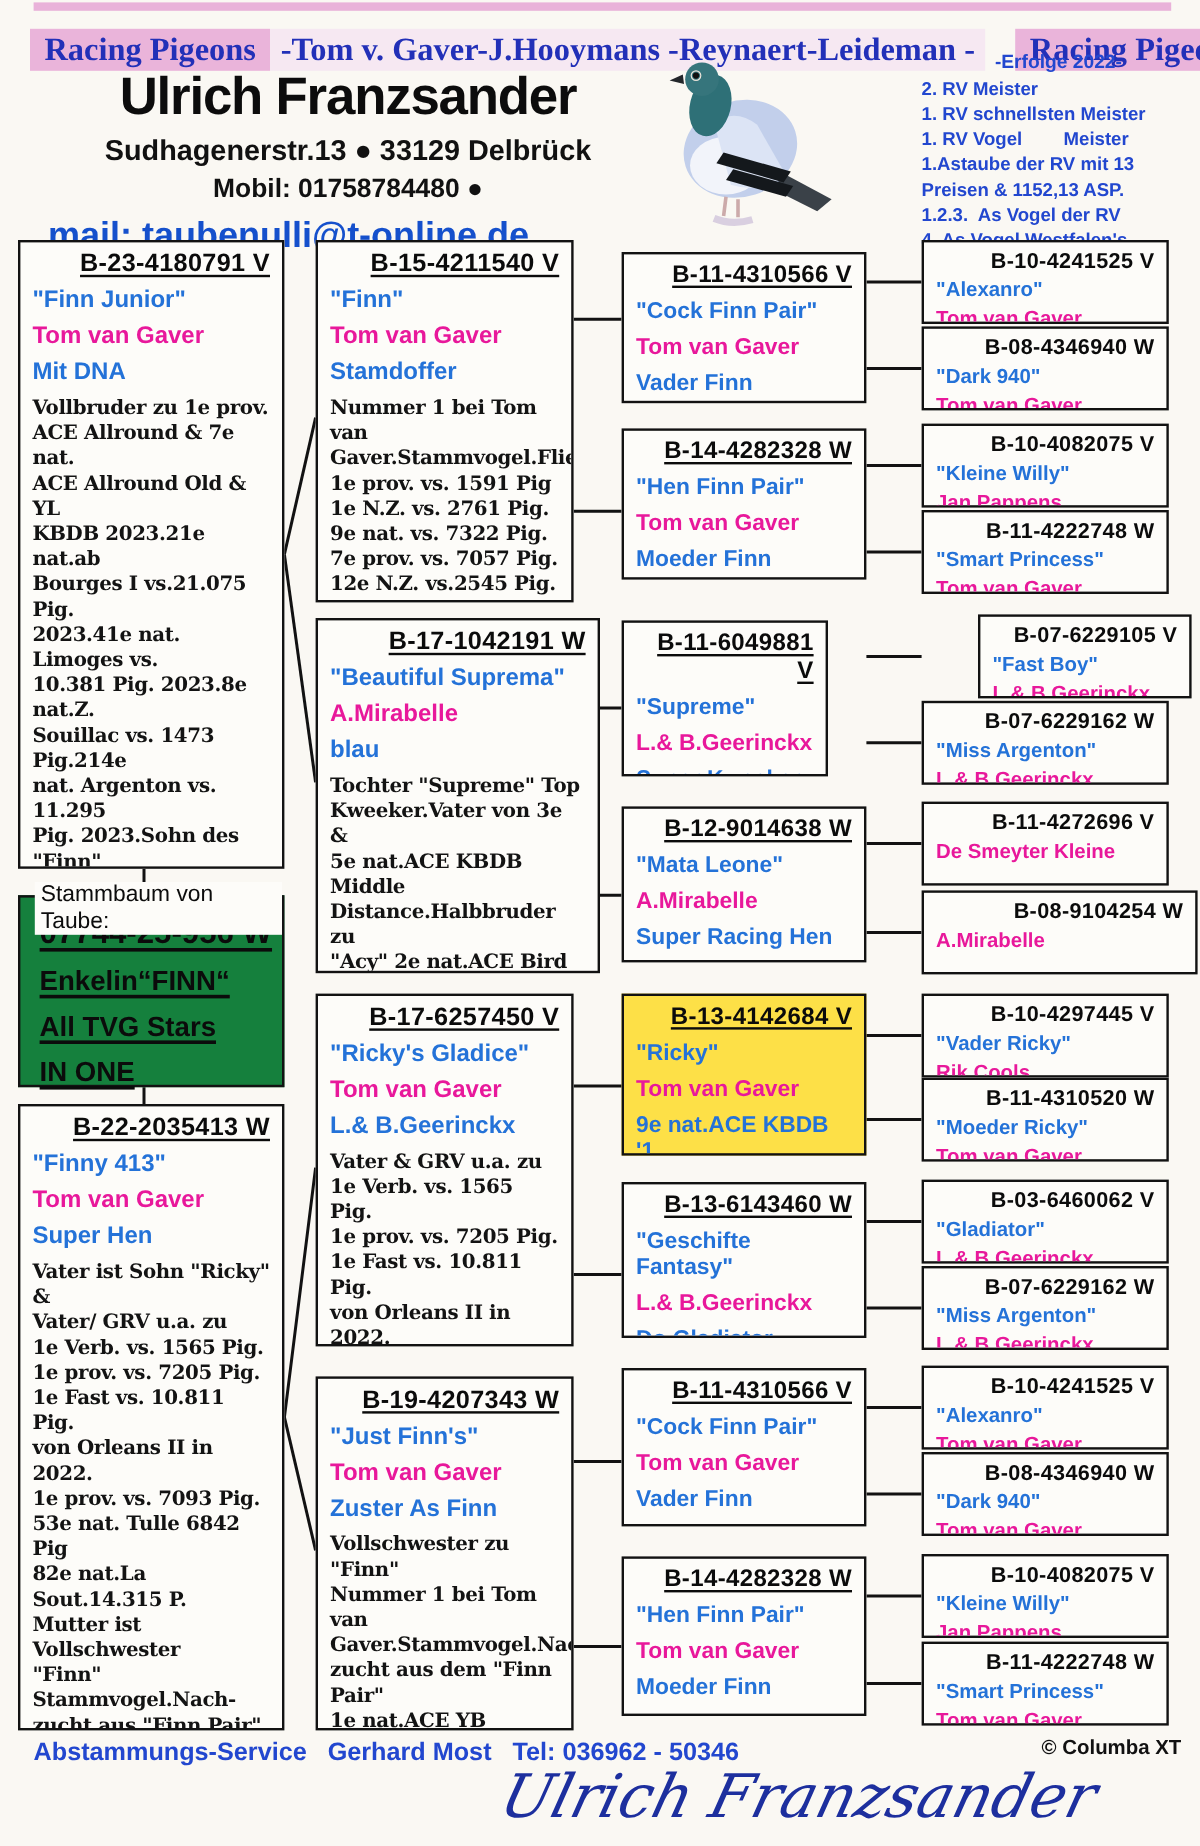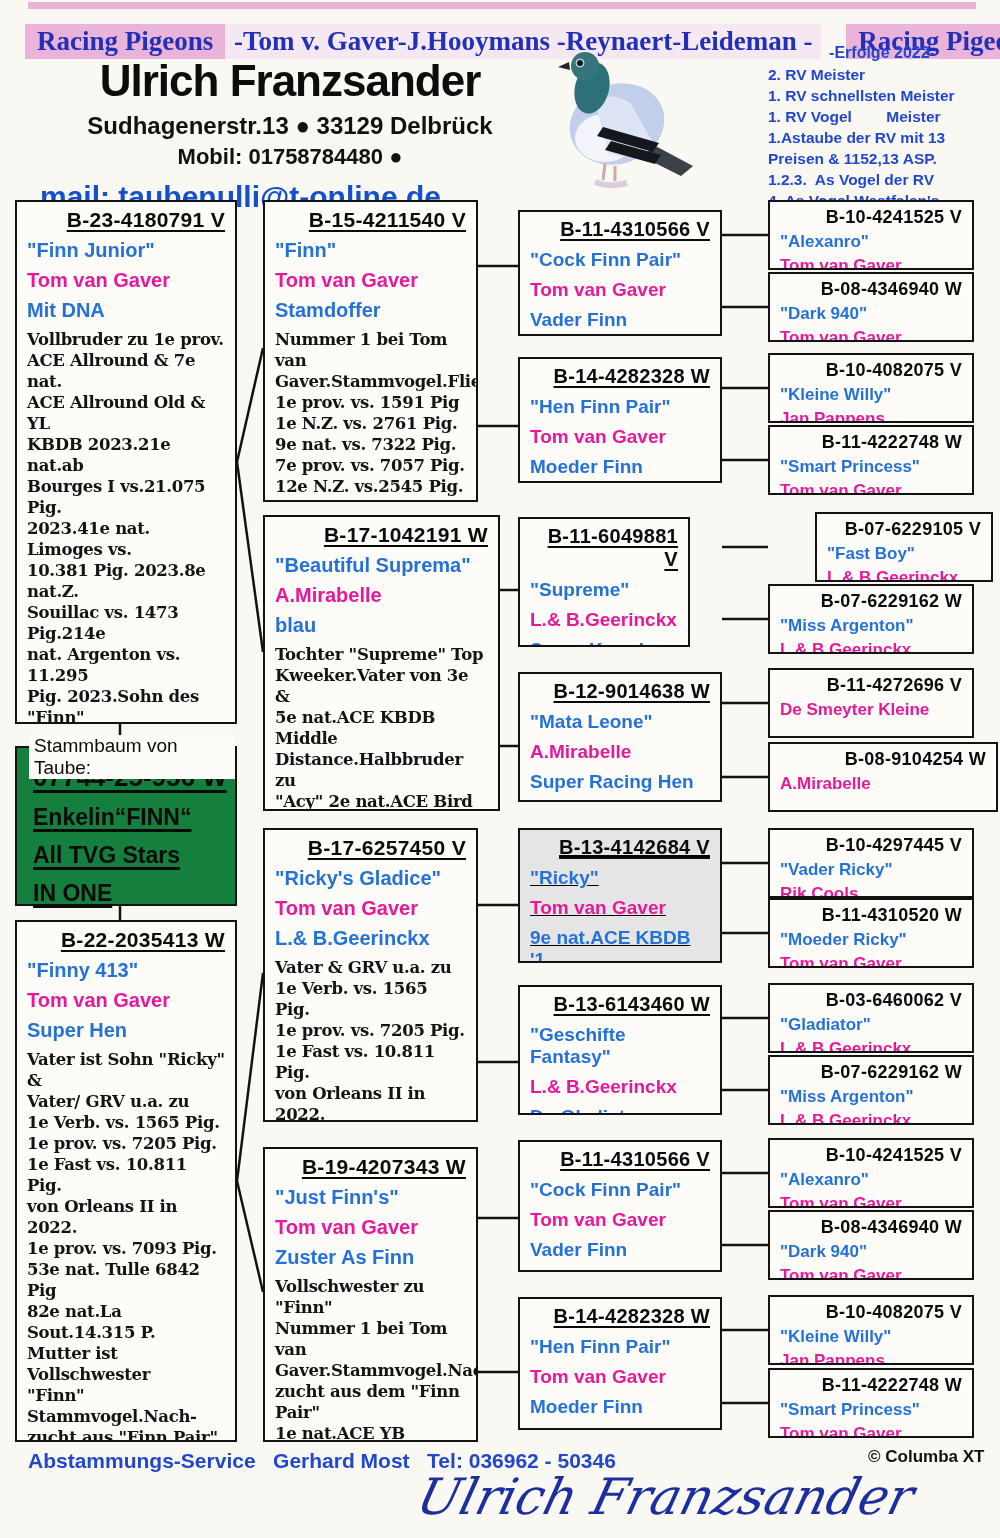--- a/index.html
+++ b/index.html
@@ -12,21 +12,21 @@
   #banner .seg-light{background:#f6e8f2;padding:2px 2px 3px 2px;}
   #owner-name{left:55px;top:56px;width:470px;text-align:center;font-size:44px;font-weight:bold;color:#0c0c0c;letter-spacing:-1px;}
   #owner-address{left:40px;top:112px;width:500px;text-align:center;font-size:24px;font-weight:bold;color:#111;}
   #owner-mobile{left:40px;top:144px;width:500px;text-align:center;font-size:22px;font-weight:bold;color:#111;}
   #owner-mail{left:40px;top:180px;width:500px;text-align:left;font-size:30px;font-weight:bold;color:#1550cc;text-decoration:none;display:block;}
   #achv{left:768px;top:44px;width:228px;color:#2247cf;font-weight:bold;}
   #achv .achv-title{font-size:16px;text-align:center;margin-bottom:2px;}
   #achv .achv-line{font-size:15.5px;line-height:21px;white-space:pre;}
   
   .box{position:absolute;border:2px solid #121212;background:#fdfcf9;box-sizing:border-box;padding:6px 10px;overflow:hidden;}
-  .box.hl{background:#e5e5e5;text-decoration:underline;}
+  .box.hl{background:#fde047;}
   .ring{font-weight:bold;font-size:21px;color:#0b0b0b;text-decoration:underline;text-decoration-thickness:2px;text-underline-offset:3px;letter-spacing:.3px;text-align:right;}
   .bname,.note{font-weight:bold;font-size:20px;color:#2472d8;margin-top:7px;}
   .breeder{font-weight:bold;font-size:20px;color:#e8189b;margin-top:7px;}
   .body-text{font-family:"DejaVu Serif",serif;font-weight:bold;font-size:16.5px;line-height:21px;color:#131313;white-space:pre-line;margin-top:7px;letter-spacing:-.3px;}
   .gen3 .ring{font-size:20px;}
   .gen3 .bname,.gen3 .breeder,.gen3 .note{font-size:19px;margin-top:8px;}
   .gen4 .ring{font-size:18px;text-decoration:none;}
   .gen4 .bname,.gen4 .breeder{font-size:17px;margin-top:4px;}
   .gen4 .bname:empty{display:none;}
   

